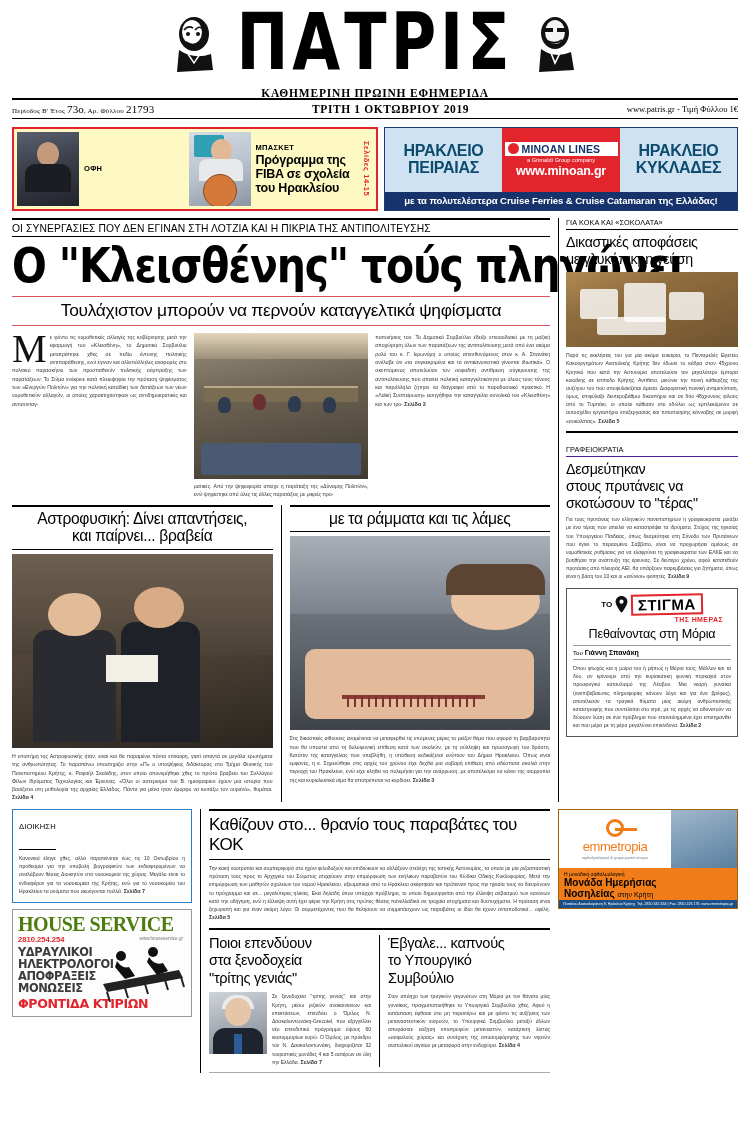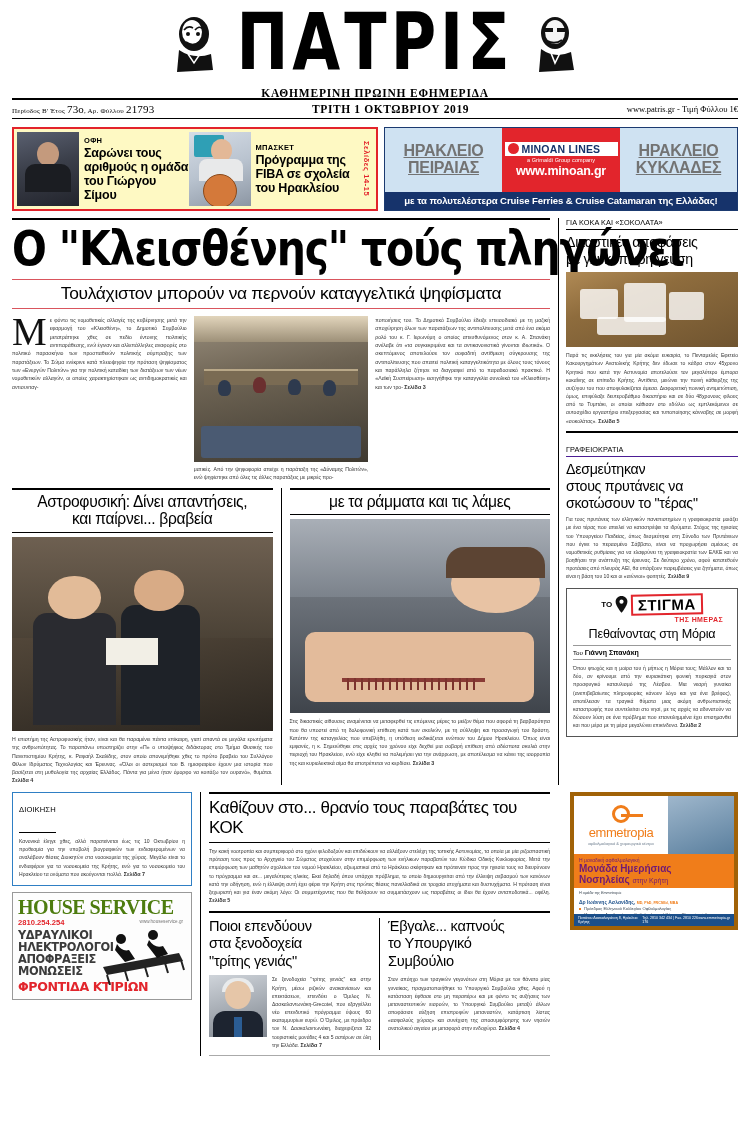--- a/index.html
+++ b/index.html
@@ -63,23 +63,23 @@
   .sport-head { font-size: 12.5px; font-weight: bold; line-height: 1.14; letter-spacing: -.2px; }
   .sport-pages {
     flex: 0 0 13px; color: #e3232b; font-size: 7.5px; font-weight: bold;
     writing-mode: vertical-rl; text-align: center;
     display:flex; align-items:center; justify-content:center; letter-spacing: .6px;
   }
 
   .minoan-box { flex: 1; border: 1px solid #1b3a70; display: flex; flex-direction: column; background:#cfe2f2; }
   .minoan-main { flex: 1; display: flex; }
   .min-side {
-    flex: 1; background: #cfe2f2; color: #737373; display: flex;
+    flex: 1; background: #cfe2f2; color: #0c4a6e; display: flex;
     flex-direction: column; align-items: center; justify-content: center;
-    font-size: 16px; font-weight: bold; line-height: 1.06; letter-spacing: -.3px; text-decoration: underline;
+    font-size: 16px; font-weight: bold; line-height: 1.06; letter-spacing: -.3px;
   }
   .min-mid {
     flex: 0 0 118px; background: #e2252c; display: flex; flex-direction: column;
     align-items: center; justify-content: center; gap: 1px; padding: 2px 0;
   }
   .min-logo {
     background: #fff; color: #16336b; font-weight: bold; font-size: 10.5px;
     padding: 1px 5px 1px 3px; display: flex; align-items: flex-start; gap: 3px;
     letter-spacing: .2px; width: 113px;
   }
@@ -202,30 +202,30 @@
   .dual-head { font-size: 14.6px; line-height:1.2; letter-spacing:-.3px; }
   .dual-body { display:flex; gap:5px; margin-top:5px; }
   .dual-photo { flex:0 0 58px; height:62px; background:linear-gradient(165deg,#cfd4da,#7e858e);
                 position:relative; overflow:hidden;}
   .dual-photo .hd { position:absolute; left:16px; top:6px; width:26px;height:28px;border-radius:50%;background:#e6c6a8;}
   .dual-photo .hr { position:absolute; left:13px; top:3px; width:32px;height:14px;border-radius:16px 16px 0 0;background:#e9ebec;}
   .dual-photo .sh { position:absolute; left:4px; bottom:0; width:50px;height:26px;background:#1d2430;border-radius:12px 12px 0 0;}
   .dual-photo .ti { position:absolute; left:25px; bottom:0; width:8px;height:20px;background:#2b5d94;}
   .dual-text { flex:1; font-size: 5.05px; line-height:1.62; text-align:justify; color:#333;}
 
-  .emm-ad { border: 4px solid #a16207; height: 138px; position: relative; overflow: hidden;
-            background: #fff; margin-left: 12px; }
+  .emm-ad { border: 1px solid #a16207; height: 100px; position: relative; overflow: hidden;
+            background: #fff; }
   .emm-top { display:flex; height: 58px; }
   .emm-logo { flex:1; display:flex; flex-direction:column; align-items:center; justify-content:center; }
   .emm-dot { width:18px;height:18px;border-radius:50%;border:3px solid #f07d1a; position:relative;}
   .emm-dot:after{content:"";position:absolute;left:50%;top:50%;width:22px;height:3px;background:#f07d1a;}
   .emm-name { color:#f07d1a; font-size:13px; letter-spacing:-.4px; margin-top:2px; }
   .emm-tag { color:#6b7b8c; font-size:4px; margin-top:1px; text-align:center;}
   .emm-bld { flex:0 0 66px; background:linear-gradient(160deg,#9fb7cc,#5a7f9e);}
-  .emm-bar { background:#f07d1a; color:#701a75; padding:3px 5px; }
+  .emm-bar { background:#f07d1a; color:#000000; padding:3px 5px; }
   .emm-bar .s { font-size:5px; }
   .emm-bar .l { font-size:10px; font-weight:bold; line-height:1.1; }
   .emm-docs { padding:3px 5px; font-size:4.1px; line-height:1.45; color:#3a4652;}
   .emm-docs .dn { color:#1b4f8a; font-weight:bold; font-size:5px; margin-top:2px;}
   .emm-docs li { list-style:none; position:relative; padding-left:5px;}
   .emm-docs li:before{content:"";position:absolute;left:0;top:2px;width:2px;height:2px;background:#f07d1a;}
   .emm-foot { background:#1b4f8a; color:#fff; font-size:3.6px; padding:2px 4px;
               position:absolute;bottom:0;left:0;right:0; display:flex; justify-content:space-between;}
   .thinline { border-top:1px solid #aaa; margin-top:5px; }
 </style>
@@ -277,25 +277,20 @@
 
   <div class="banner-row">
     <div class="sport-box">
       <div class="sport-item">
         <div class="sport-photo sp1">
           <div class="head"></div>
             <div class="body"></div>
         </div>
         <div class="sport-text">
           <div class="sport-kicker">ΟΦΗ</div>
-          <div class="sport-head">
-            <div>Σαρώνει τους</div>
-            <div>αριθμούς η ομάδα</div>
-            <div>του Γιώργου Σίμου</div>
-          </div>
         </div>
       </div>
       <div class="sport-item">
         <div class="sport-photo sp2">
           <div class="tag"></div>
             <div class="head"></div>
             <div class="body"></div>
             <div class="ball"></div>
         </div>
         <div class="sport-text">
@@ -330,20 +325,21 @@
         </div>
       </div>
       <div class="minoan-strip">με τα πολυτελέστερα Cruise Ferries &amp; Cruise Catamaran της Ελλάδας!</div>
     </div>
   </div>
 
   <div class="main-grid">
 
     <div class="col-left">
       <div class="rule-top"></div>
+      <div class="eyebrow">ΟΙ ΣΥΝΕΡΓΑΣΙΕΣ ΠΟΥ ΔΕΝ ΕΓΙΝΑΝ ΣΤΗ ΛΟΤΖΙΑ ΚΑΙ Η ΠΙΚΡΙΑ ΤΗΣ ΑΝΤΙΠΟΛΙΤΕΥΣΗΣ</div>
       <div class="mega-head">Ο "Κλεισθένης" τούς πληγώνει</div>
       <div class="sub-head">Τουλάχιστον μπορούν να περνούν καταγγελτικά ψηφίσματα</div>
 
       <div class="lead-block">
         <div class="lead-col">
           <span class="dropcap">Μ</span>
           <span>ε φόντο τις νομοθετικές αλλαγές της κυβέρνησης μετά την εφαρμογή του «Κλεισθένη», το Δημοτικό Συμβούλιο μετατράπηκε χθες σε πεδίο έντονης πολιτικής αντιπαράθεσης, ενώ έγιναν και αλλεπάλληλες αναφορές στο πολιτικό παρασκήνιο των προσπαθειών πολιτικής σύμπραξης των παρατάξεων. Το Σώμα ενέκρινε κατά πλειοψηφία την πρόταση ψηφίσματος των «Ενεργών Πολιτών» για την πολιτική καταδίκη των διατάξεων των νέων νομοθετικών αλλαγών, οι οποίες χαρακτηρίστηκαν ως αντιδημοκρατικές και αντισυνταγ-</span>
         </div>
         <div style="flex:1;min-width:0;display:flex;flex-direction:column;gap:3px;">
           <div class="lead-photo">

